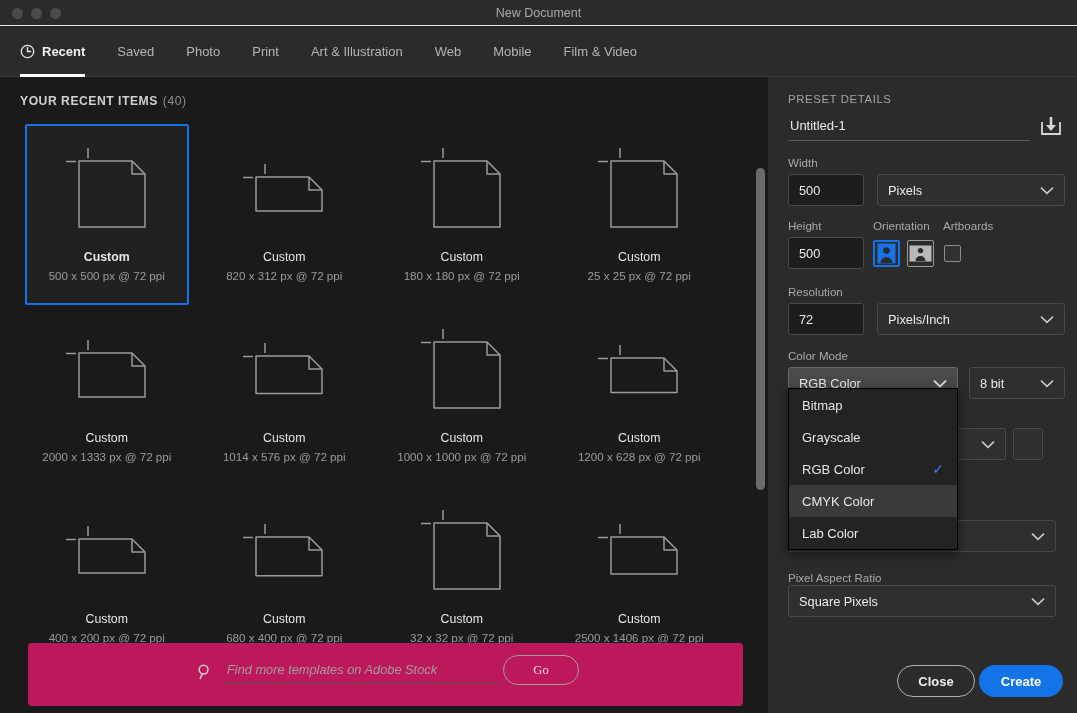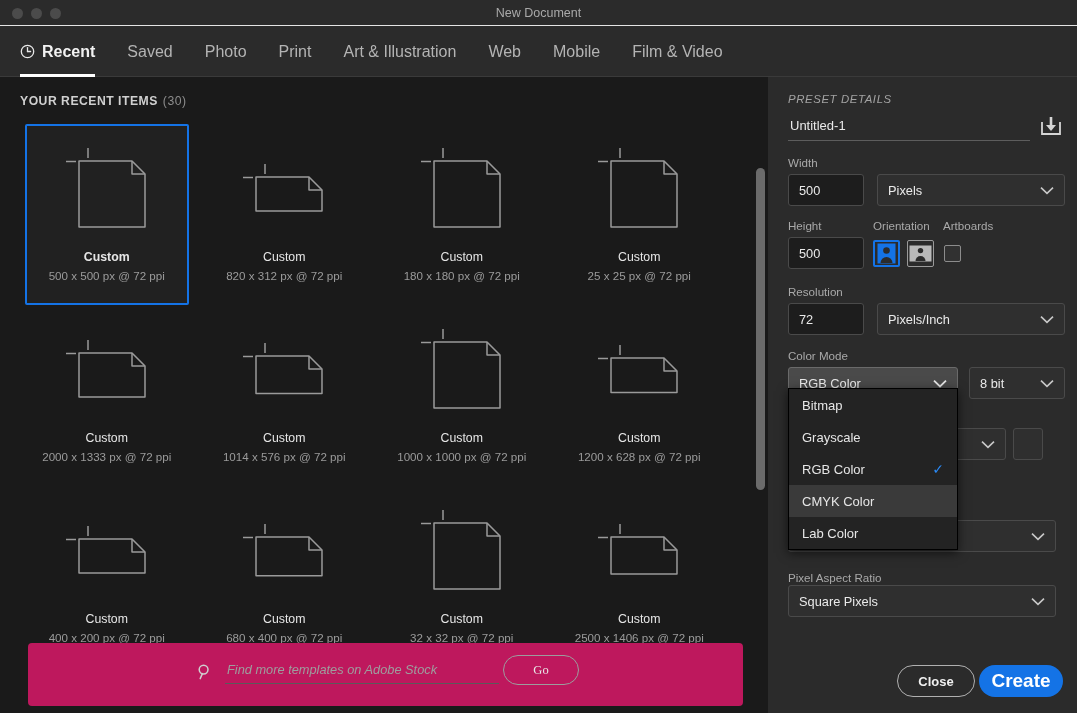--- a/index.html
+++ b/index.html
@@ -28,21 +28,21 @@
 
   
   .tabbar{
     position:absolute; left:0; top:26px; width:1077px; height:51px;
     background:#2b2b2b;
     border-bottom:1px solid #3a3a3a;
   }
   .tabs{ position:absolute; left:20px; top:0; height:51px; display:flex; align-items:center; gap:0; }
   .tab{
     position:relative; height:51px; display:flex; align-items:center;
-    padding:0 16px; font-size:16px; color:#b4b4b4; cursor:default; white-space:nowrap;
+    padding:0 16px; font-size:13px; color:#b4b4b4; cursor:default; white-space:nowrap;
   }
   .tab:first-child{ padding-left:0; padding-right:16px; }
   .tab.active{ color:#f2f2f2; font-weight:bold; }
   .tab.active:after{
     content:""; position:absolute; left:0; right:16px; bottom:0; height:3px; background:#ffffff;
   }
   .clock-ico{ display:inline-block; width:15px; height:15px; margin-right:7px; vertical-align:middle; }
 
   
   .leftpane{
@@ -112,21 +112,21 @@
     font-size:12.5px; cursor:pointer;
   }
 
   
   .rightpane{
     position:absolute; left:768px; top:77px; width:309px; height:636px;
     background:#2b2b2b;
   }
   .pd-head{
     position:absolute; left:20px; top:16px;
-    font-size:11.4px; letter-spacing:.6px; color:#a3a3a3;font-style:italic;
+    font-size:11.4px; letter-spacing:.6px; color:#a3a3a3;
   }
   .name-field{
     position:absolute; left:20px; top:38px; width:242px; height:26px;
     background:transparent; border:none; border-bottom:1px solid #5d5d5d;
     color:#e9e9e9; font-family:"Liberation Sans",sans-serif; font-size:13px;
     padding:0 2px 4px 2px; outline:none;
   }
   .save-btn{
     position:absolute; left:269px; top:38px; width:28px; height:26px;
     cursor:pointer; background:none; border:none; padding:0;
@@ -188,21 +188,21 @@
   .close-btn{
     position:absolute; left:897px; top:665px; width:78px; height:32px;
     border-radius:16px; border:1px solid #b0b0b0; background:transparent;
     color:#f0f0f0; font-family:"Liberation Sans",sans-serif;
     font-size:13px; font-weight:bold; cursor:pointer;
   }
   .create-btn{
     position:absolute; left:979px; top:665px; width:84px; height:32px;
     border-radius:16px; border:none; background:#1473e6;
     color:#ffffff; font-family:"Liberation Sans",sans-serif;
-    font-size:19px; font-weight:bold; cursor:pointer;
+    font-size:13px; font-weight:bold; cursor:pointer;
   }
 </style>
 </head>
 <body>
 
 <div class="titlebar">
   <div class="traffic">
     <span class="dot"></span>
     <span class="dot"></span>
     <span class="dot"></span>
@@ -239,21 +239,21 @@
         <span>Mobile</span>
       </div>
       <div class="tab">
         <span>Film &amp; Video</span>
       </div>
     </div>
 </div>
 
 <div class="leftpane">
   <div class="section-head">
-    <span>YOUR RECENT ITEMS</span><span class="count">(30)</span>
+    <span>YOUR RECENT ITEMS</span><span class="count">(40)</span>
   </div>
 
   <div class="grid" id="grid-host">
       <div class="grid-row">
         <div class="cell selected">
           <div class="thumb">
             <svg width="88" height="88" viewBox="0 0 88 88">
               <line x1="25" y1="3" x2="25" y2="13" stroke="#9a9a9a" stroke-width="1.5"></line>
               <line x1="3" y1="16.5" x2="13" y2="16.5" stroke="#9a9a9a" stroke-width="1.5"></line>
               <path d="M16 16 H69 L82 29 V82 H16 Z" fill="none" stroke="#9a9a9a" stroke-width="1.5" stroke-linejoin="round"></path>

